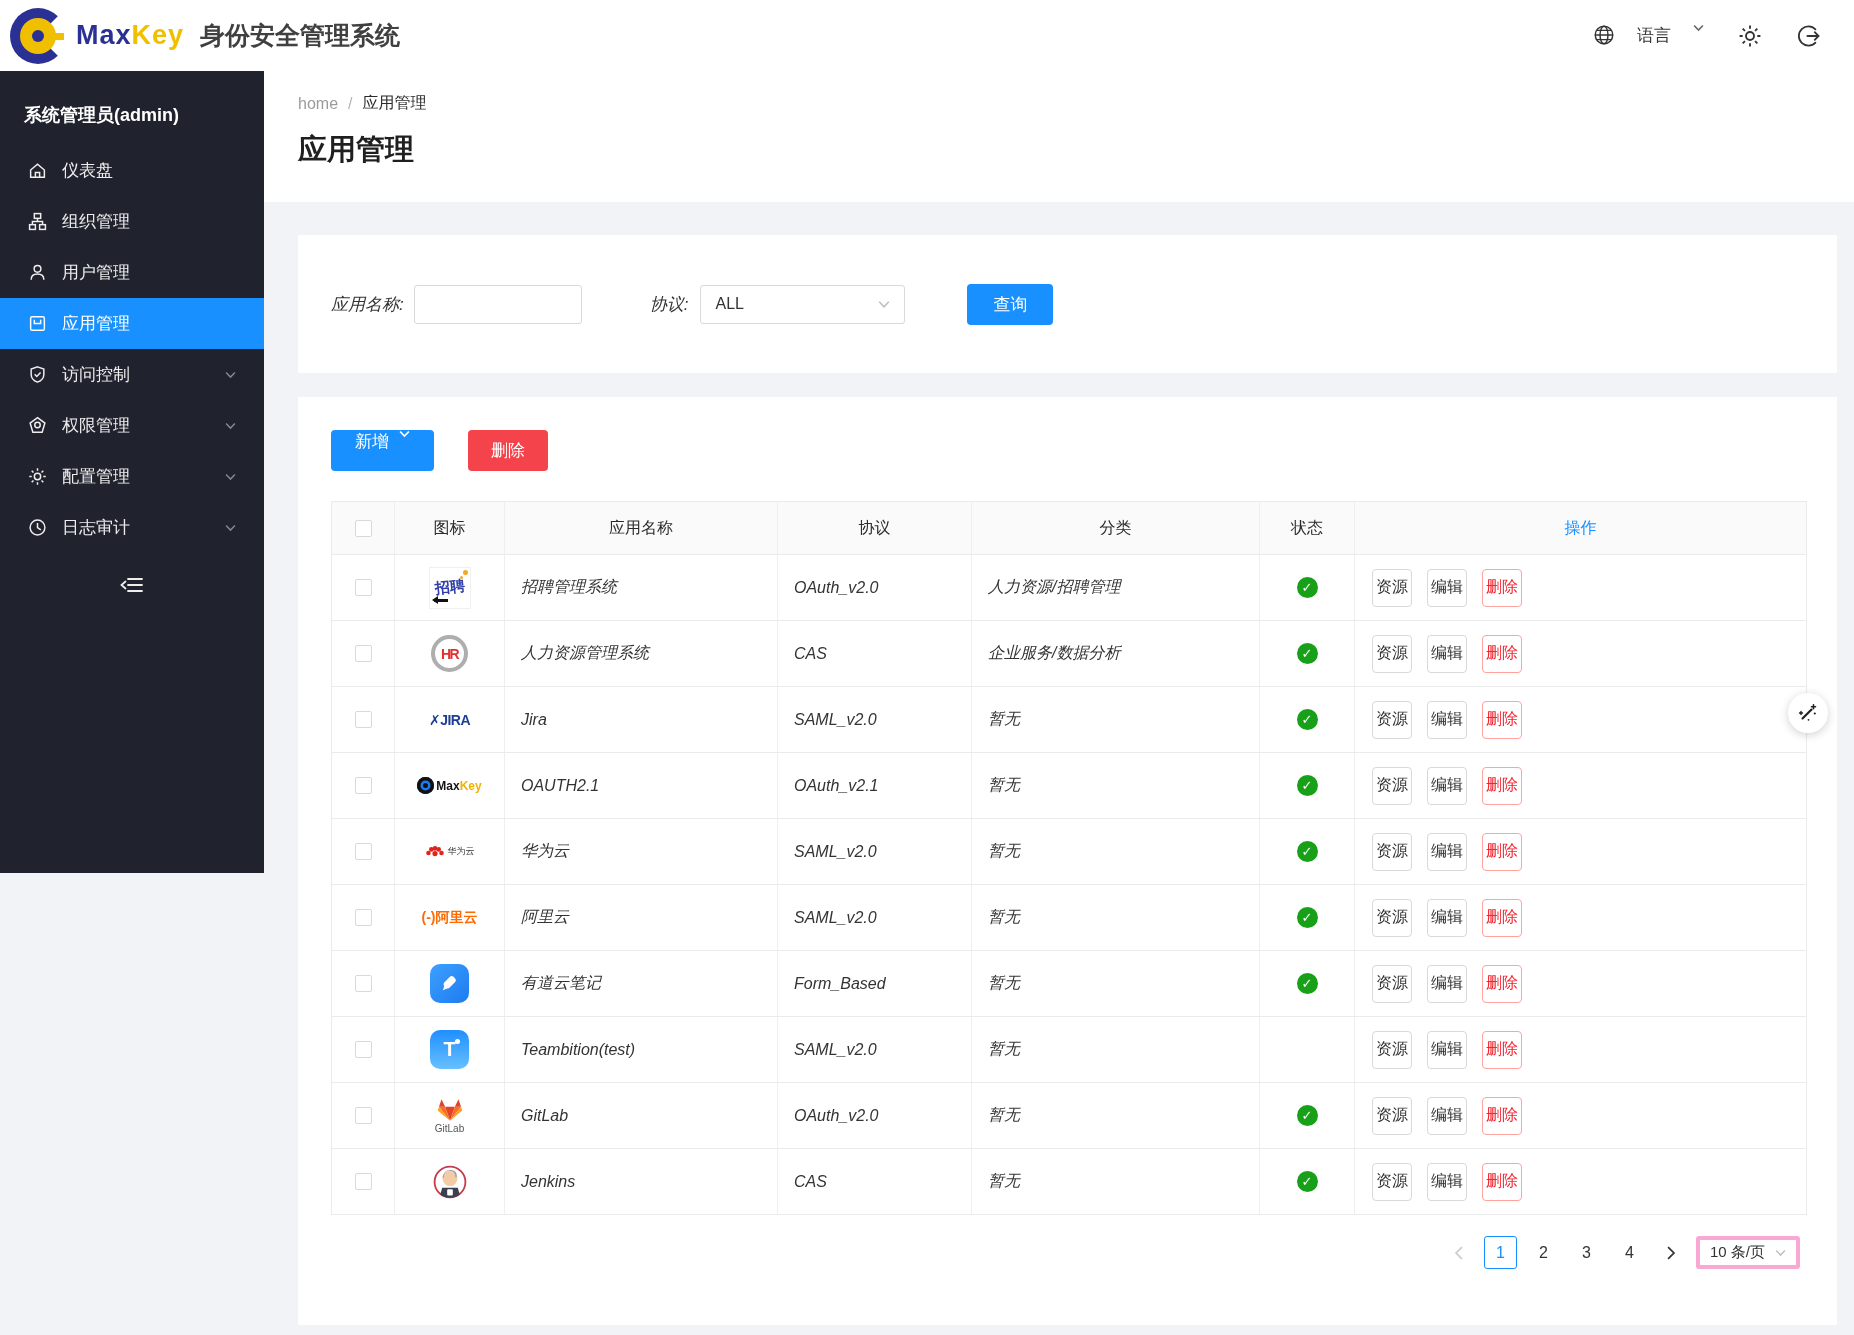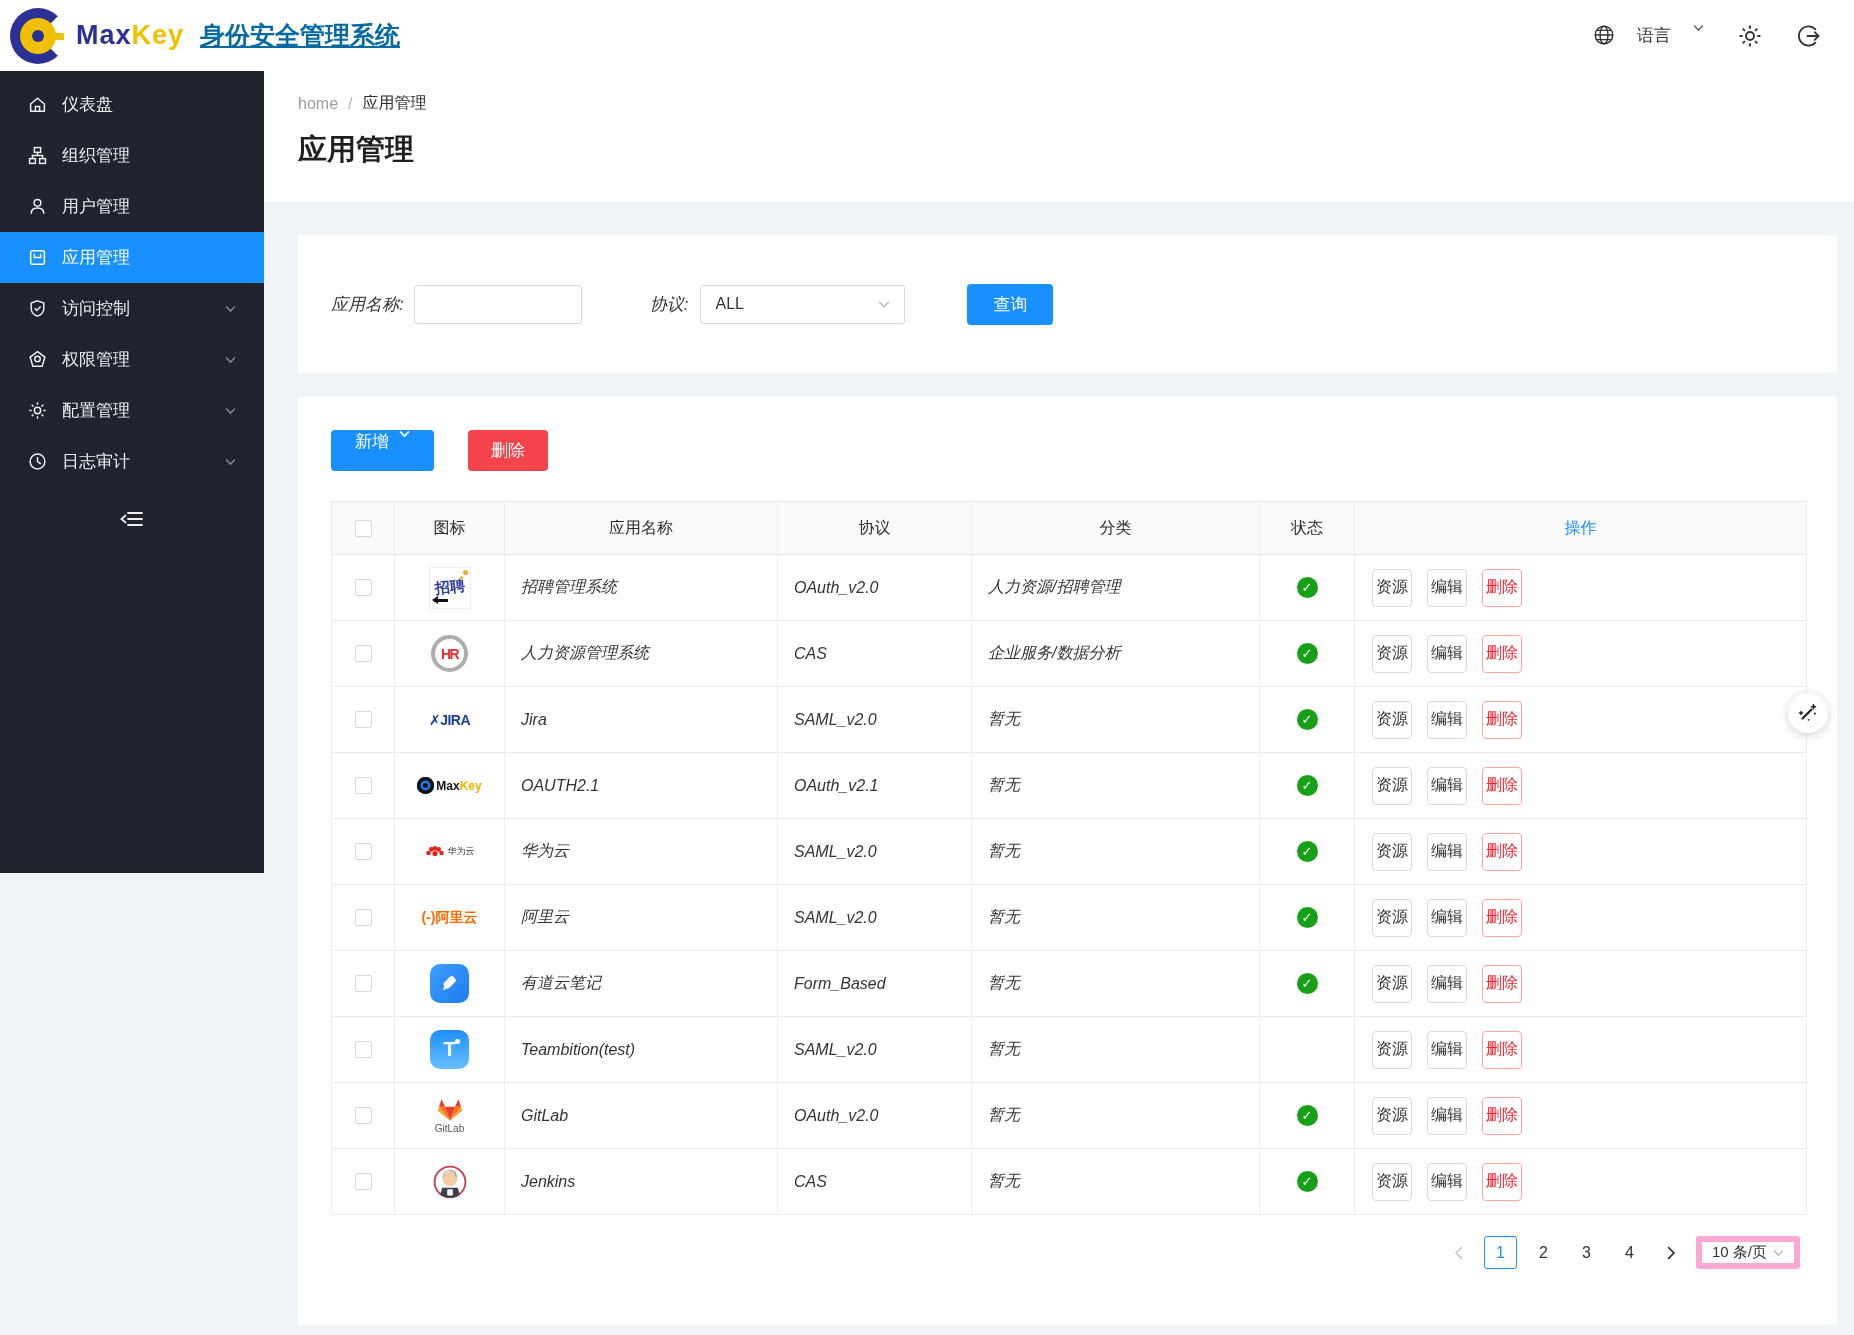--- a/index.html
+++ b/index.html
@@ -28,21 +28,21 @@
   .logo-dot {
     position:absolute; left:22px; top:22px; width:12px; height:12px;
     border-radius:50%; background:#2b3095;
   }
   .logo-key {
     position:absolute; left:30px; top:25px; width:24px; height:7px; background:#f0c000;
   }
   .brand-text { font-size:27px; font-weight:700; letter-spacing:1px; }
   .brand-max { color:#2b3095; }
   .brand-key { color:#f0c000; }
-  .brand-title { font-size:25px; font-weight:700; color:#0369a1; margin-left:6px;text-decoration:underline; }
+  .brand-title { font-size:25px; font-weight:700; color:#404040; margin-left:6px; }
   .topbar-right { margin-left:auto; display:flex; align-items:center; gap:34px; padding-right:34px; }
   .lang-switch { display:flex; align-items:flex-start; gap:22px; font-size:17px; color:#333; cursor:pointer;font-family:Liberation Mono, monospace; }
   .top-icon-btn { cursor:pointer; display:flex; align-items:center; }
 
   
   .sidebar {
     position:absolute; left:0; top:71px; width:264px; height:802px;
     background:#20232d; color:#f2f2f2; z-index:20;
   }
   .side-user { padding:32px 0 10px 24px; font-size:18px; font-weight:700; color:#ffffff; }
@@ -148,21 +148,21 @@
 
   
   .pagination {
     position:absolute; right:37px; top:839px; display:flex; align-items:center; gap:10px; font-size:16px;
   }
   .pg-arrow { width:30px; height:32px; display:flex; align-items:center; justify-content:center; cursor:pointer; }
   .pg-arrow.disabled { color:#ccc; cursor:default; }
   .pg-item { min-width:33px; height:33px; display:flex; align-items:center; justify-content:center;
              border-radius:3px; cursor:pointer; color:#333; }
   .pg-item.active { border:1px solid #1890ff; color:#1890ff; }
-  .pg-size { width:104px; height:33px; border:6px solid #f9a8d4; border-radius:3px; background:#fff;
+  .pg-size { width:104px; height:33px; border:4px solid #f9a8d4; border-radius:3px; background:#fff;
              display:flex; align-items:center; justify-content:space-between; padding:0 10px;
              font-size:15px; color:#333; cursor:pointer; }
 
   
   .fab {
     position:absolute; left:1788px; top:693px; width:40px; height:40px; border-radius:50%;
     background:#fff; box-shadow:0 2px 10px rgba(0,0,0,.18); display:flex; align-items:center;
     justify-content:center; cursor:pointer; z-index:40;
   }
 </style>
@@ -205,20 +205,21 @@
     <div class="top-icon-btn">
       <svg width="24" height="24" viewBox="0 0 20 20" fill="none" stroke="#333" stroke-width="1.5" stroke-linecap="round">
         <path d="M16.2 4.5 a8 8 0 1 0 0 11"></path>
         <path d="M9.5 10 h9.3 M15.6 6.8 L18.8 10 l-3.2 3.2"></path>
       </svg>
     </div>
   </div>
 </div>
 
 <div class="sidebar">
+  <div class="side-user">系统管理员(admin)</div>
   <div class="side-menu">
     <div class="side-item">
       <span class="sicon">
         <svg width="19" height="19" viewBox="0 0 18 18" fill="none" stroke="#eee" stroke-width="1.4">
             <path d="M2.5 8.5 L9 3 l6.5 5.5 V15.5 H2.5z"></path>
             <path d="M7 15.5 v-4.5 h4 v4.5"></path>
           </svg>
       </span>
       <span class="slabel">仪表盘</span>
     </div>

